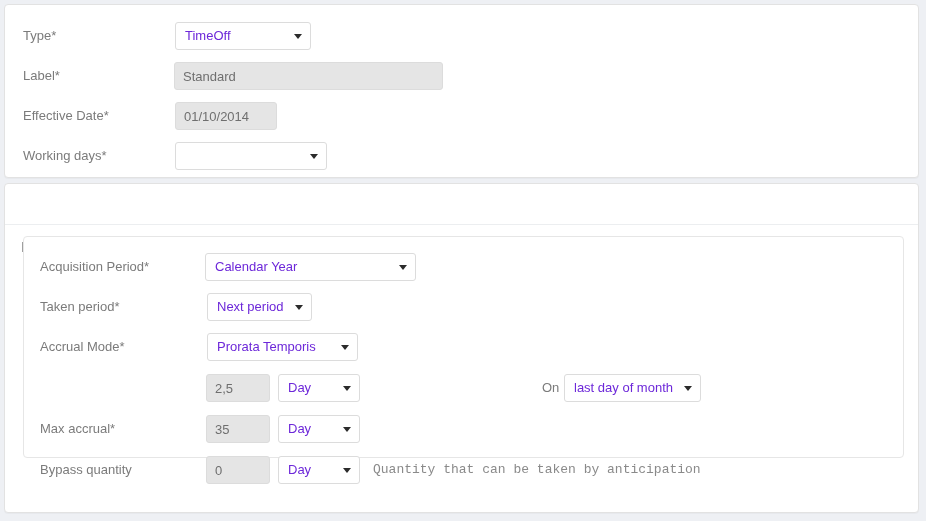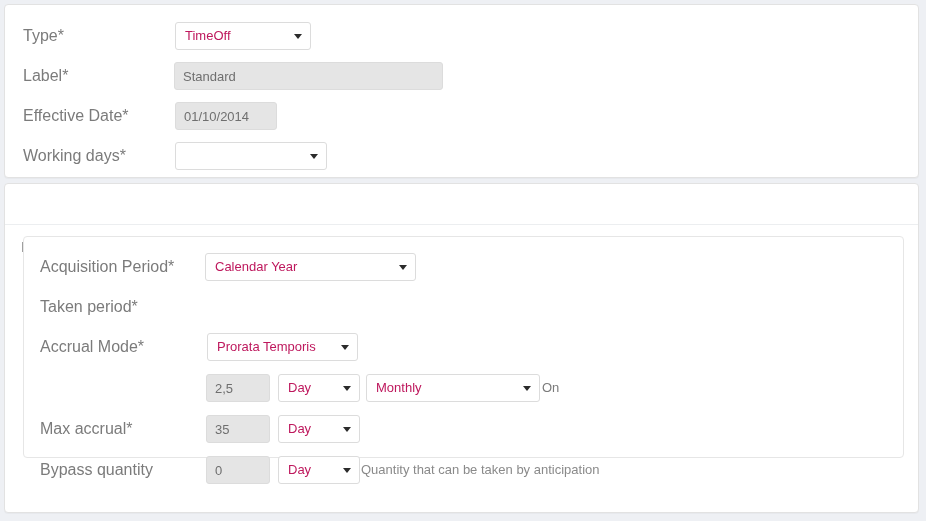--- a/index.html
+++ b/index.html
@@ -81,21 +81,21 @@
   .frow {
     position: absolute;
     height: 28px;
   }
   .flabel {
     position: absolute;
     left: 0;
     top: 0;
     height: 28px;
     line-height: 28px;
-    font-size: 16px;
+    font-size: 13px;
     color: #7b7b7b;
     white-space: nowrap;
   }
 
   
   .fin {
     position: absolute;
     top: 0;
     height: 28px;
     box-sizing: border-box;
@@ -122,21 +122,21 @@
     background: #ffffff;
     cursor: default;
   }
   .fsel .sel-text {
     position: absolute;
     left: 9px;
     top: 0;
     height: 26px;
     line-height: 26px;
     font-size: 13px;
-    color: #be185d;
+    color: #6d28d9;
     white-space: nowrap;
   }
   .fsel .caret {
     position: absolute;
     right: 8px;
     top: 50%;
     margin-top: -2px;
     width: 0;
     height: 0;
     border-left: 4px solid transparent;
@@ -207,58 +207,62 @@
       <div class="frow" style="left:16px; top:16px; width:380px;">
         <span class="flabel">Acquisition Period*</span>
         <div class="fsel" style="left:165px; width:211px;">
           <span class="sel-text">Calendar Year</span>
           <span class="caret"></span>
         </div>
       </div>
 
       <div class="frow" style="left:16px; top:56px; width:290px;">
         <span class="flabel">Taken period*</span>
+        <div class="fsel" style="left:167px; width:105px;">
+          <span class="sel-text">Next period</span>
+          <span class="caret"></span>
+        </div>
       </div>
 
       <div class="frow" style="left:16px; top:96px; width:340px;">
         <span class="flabel">Accrual Mode*</span>
         <div class="fsel" style="left:167px; width:151px;">
           <span class="sel-text">Prorata Temporis</span>
           <span class="caret"></span>
         </div>
       </div>
 
       <div class="frow" style="left:16px; top:137px; width:680px;">
         <input class="fin" style="left: 166px; width: 64px;" value="2,5">
         <div class="fsel" style="left:238px; width:82px;">
           <span class="sel-text">Day</span>
           <span class="caret"></span>
         </div>
-        <div class="fsel" style="left:326px; width:174px;">
-          <span class="sel-text">Monthly</span>
-          <span class="caret"></span>
-        </div>
         <span class="inline-text" style="left:502px;">On</span>
+        <div class="fsel" style="left:524px; width:137px;">
+          <span class="sel-text">last day of month</span>
+          <span class="caret"></span>
+        </div>
       </div>
 
       <div class="frow" style="left:16px; top:178px; width:340px;">
         <span class="flabel">Max accrual*</span>
         <input class="fin" style="left: 166px; width: 64px;" value="35">
         <div class="fsel" style="left:238px; width:82px;">
           <span class="sel-text">Day</span>
           <span class="caret"></span>
         </div>
       </div>
 
       <div class="frow" style="left:16px; top:219px; width:600px;">
         <span class="flabel">Bypass quantity</span>
         <input class="fin" style="left: 166px; width: 64px;" value="0">
         <div class="fsel" style="left:238px; width:82px;">
           <span class="sel-text">Day</span>
           <span class="caret"></span>
         </div>
-        <span class="hint-text" style="left:321px;">Quantity that can be taken by anticipation</span>
+        <span class="hint-text" style="left:333px;font-family:Liberation Mono, monospace;">Quantity that can be taken by anticipation</span>
       </div>
 
     </div>
   </div>
 
 </div>
 
 </body></html>

